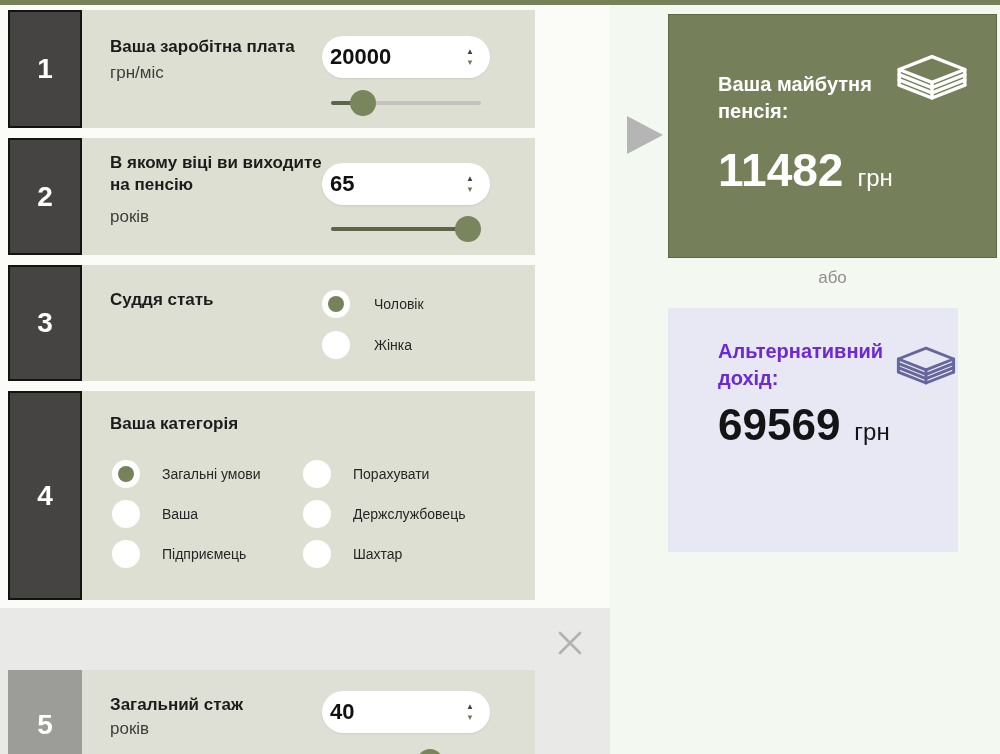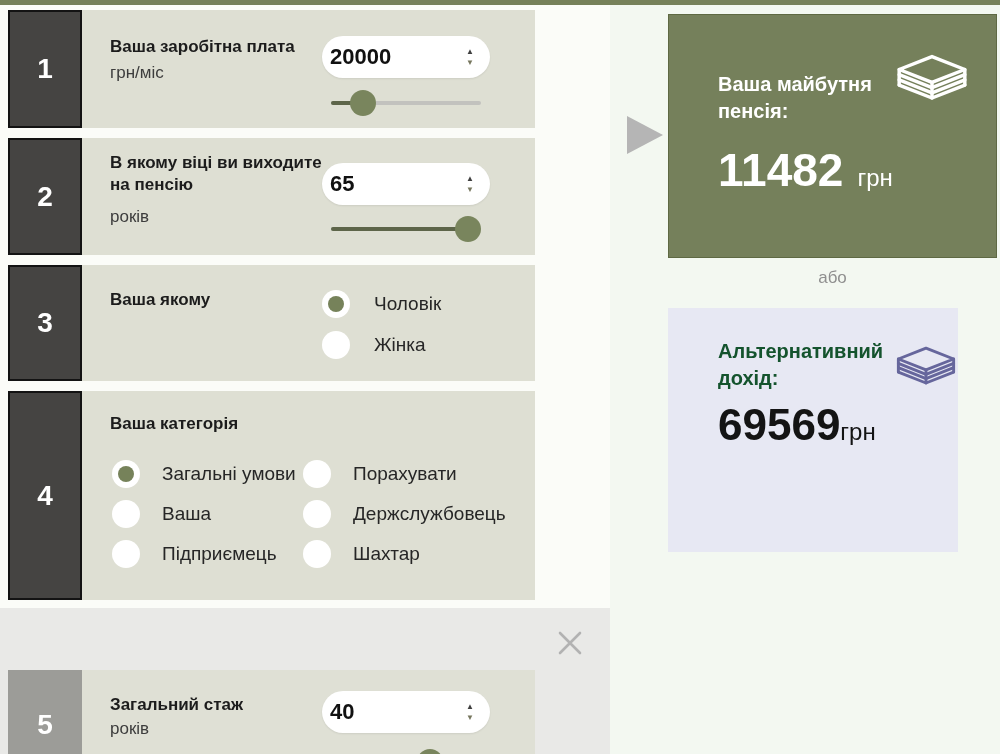--- a/index.html
+++ b/index.html
@@ -28,41 +28,41 @@
 
   
   .track{position:absolute;left:323px;width:150px;height:4px;border-radius:2px;background:#c2c2be;}
   .fill{position:absolute;left:0;top:0;height:4px;border-radius:2px;background:#5d6549;}
   .thumb{position:absolute;width:26px;height:26px;border-radius:50%;background:#79855d;}
 
   
   .radio{width:28px;height:28px;border-radius:50%;background:#fff;position:relative;flex:0 0 28px;cursor:pointer;}
   .radio.selected::after{content:"";position:absolute;left:6px;top:6px;width:16px;height:16px;border-radius:50%;background:#76825a;}
   .opt{position:absolute;display:flex;align-items:center;gap:24px;height:28px;}
-  .opt .opt-label{font-size:19px;color:#262626;line-height:28px;white-space:nowrap;}
+  .opt .opt-label{font-size:14px;color:#262626;line-height:28px;white-space:nowrap;}
   .opt.grid{gap:22px;}
 
   
   .overlay{position:absolute;left:0;top:608px;width:610px;height:146px;background:#e9e9e7;}
   .close-btn{position:absolute;left:553px;top:626px;width:34px;height:34px;cursor:pointer;}
 
   
   .arrow{position:absolute;left:627px;top:116px;width:0;height:0;border-left:36px solid #b5b5b5;
          border-top:19px solid transparent;border-bottom:19px solid transparent;}
   .card-green{position:absolute;left:668px;top:14px;width:329px;height:244px;background:#75805b;border:1px solid #5e6943;box-sizing:border-box;}
   .cg-title{position:absolute;left:49px;top:56px;width:175px;font-size:20px;line-height:27px;font-weight:bold;color:#fff;}
   .cg-icon{position:absolute;left:225px;top:36px;}
   .cg-value{position:absolute;left:49px;top:130px;color:#fff;display:flex;align-items:baseline;gap:14px;}
   .cg-num{font-size:46px;font-weight:bold;line-height:50px;}
   .cg-cur{font-size:24px;}
   .divider{position:absolute;left:760px;top:268px;width:145px;text-align:center;font-size:17px;color:#8f8f8f;}
   .card-purple{position:absolute;left:668px;top:308px;width:290px;height:244px;background:#e7e8f3;}
-  .cp-title{position:absolute;left:50px;top:30px;width:175px;font-size:20px;line-height:27px;font-weight:bold;color:#14532d;}
+  .cp-title{position:absolute;left:50px;top:30px;width:175px;font-size:20px;line-height:27px;font-weight:bold;color:#6d28d9;}
   .cp-icon{position:absolute;left:226px;top:34px;}
-  .cp-value{position:absolute;left:50px;top:92px;color:#141414;display:flex;align-items:baseline;gap:0;}
+  .cp-value{position:absolute;left:50px;top:92px;color:#141414;display:flex;align-items:baseline;gap:14px;}
   .cp-num{font-size:44px;font-weight:bold;line-height:50px;}
   .cp-cur{font-size:24px;}
   .calc-btn{position:absolute;left:50px;top:171px;width:146px;height:40px;border:none;border-radius:20px;background:#6f6b9e;
             color:#fff;font-family:inherit;font-size:17px;cursor:pointer;}
 </style>
 </head>
 <body>
 
 <div class="frame">
   <div class="topbar"></div>
@@ -100,21 +100,21 @@
     </div>
     <div class="track" style="top:89px;">
         <div class="fill" style="width:137px;"></div>
       </div>
     <div class="thumb" style="left:447px;top:78px;"></div>
   </div>
 
   <div class="row" style="top:265px;height:116px;">
     <div class="content" style="height:116px;"></div>
     <div class="badge" style="height:116px;">3</div>
-    <div class="lbl" style="top:24px;">Ваша якому</div>
+    <div class="lbl" style="top:24px;">Суддя стать</div>
     <div class="opt" style="left:314px;top:25px;">
       <div class="radio selected"></div>
       <div class="opt-label">Чоловік</div>
     </div>
     <div class="opt" style="left:314px;top:66px;">
       <div class="radio"></div>
       <div class="opt-label">Жінка</div>
     </div>
   </div>
 

